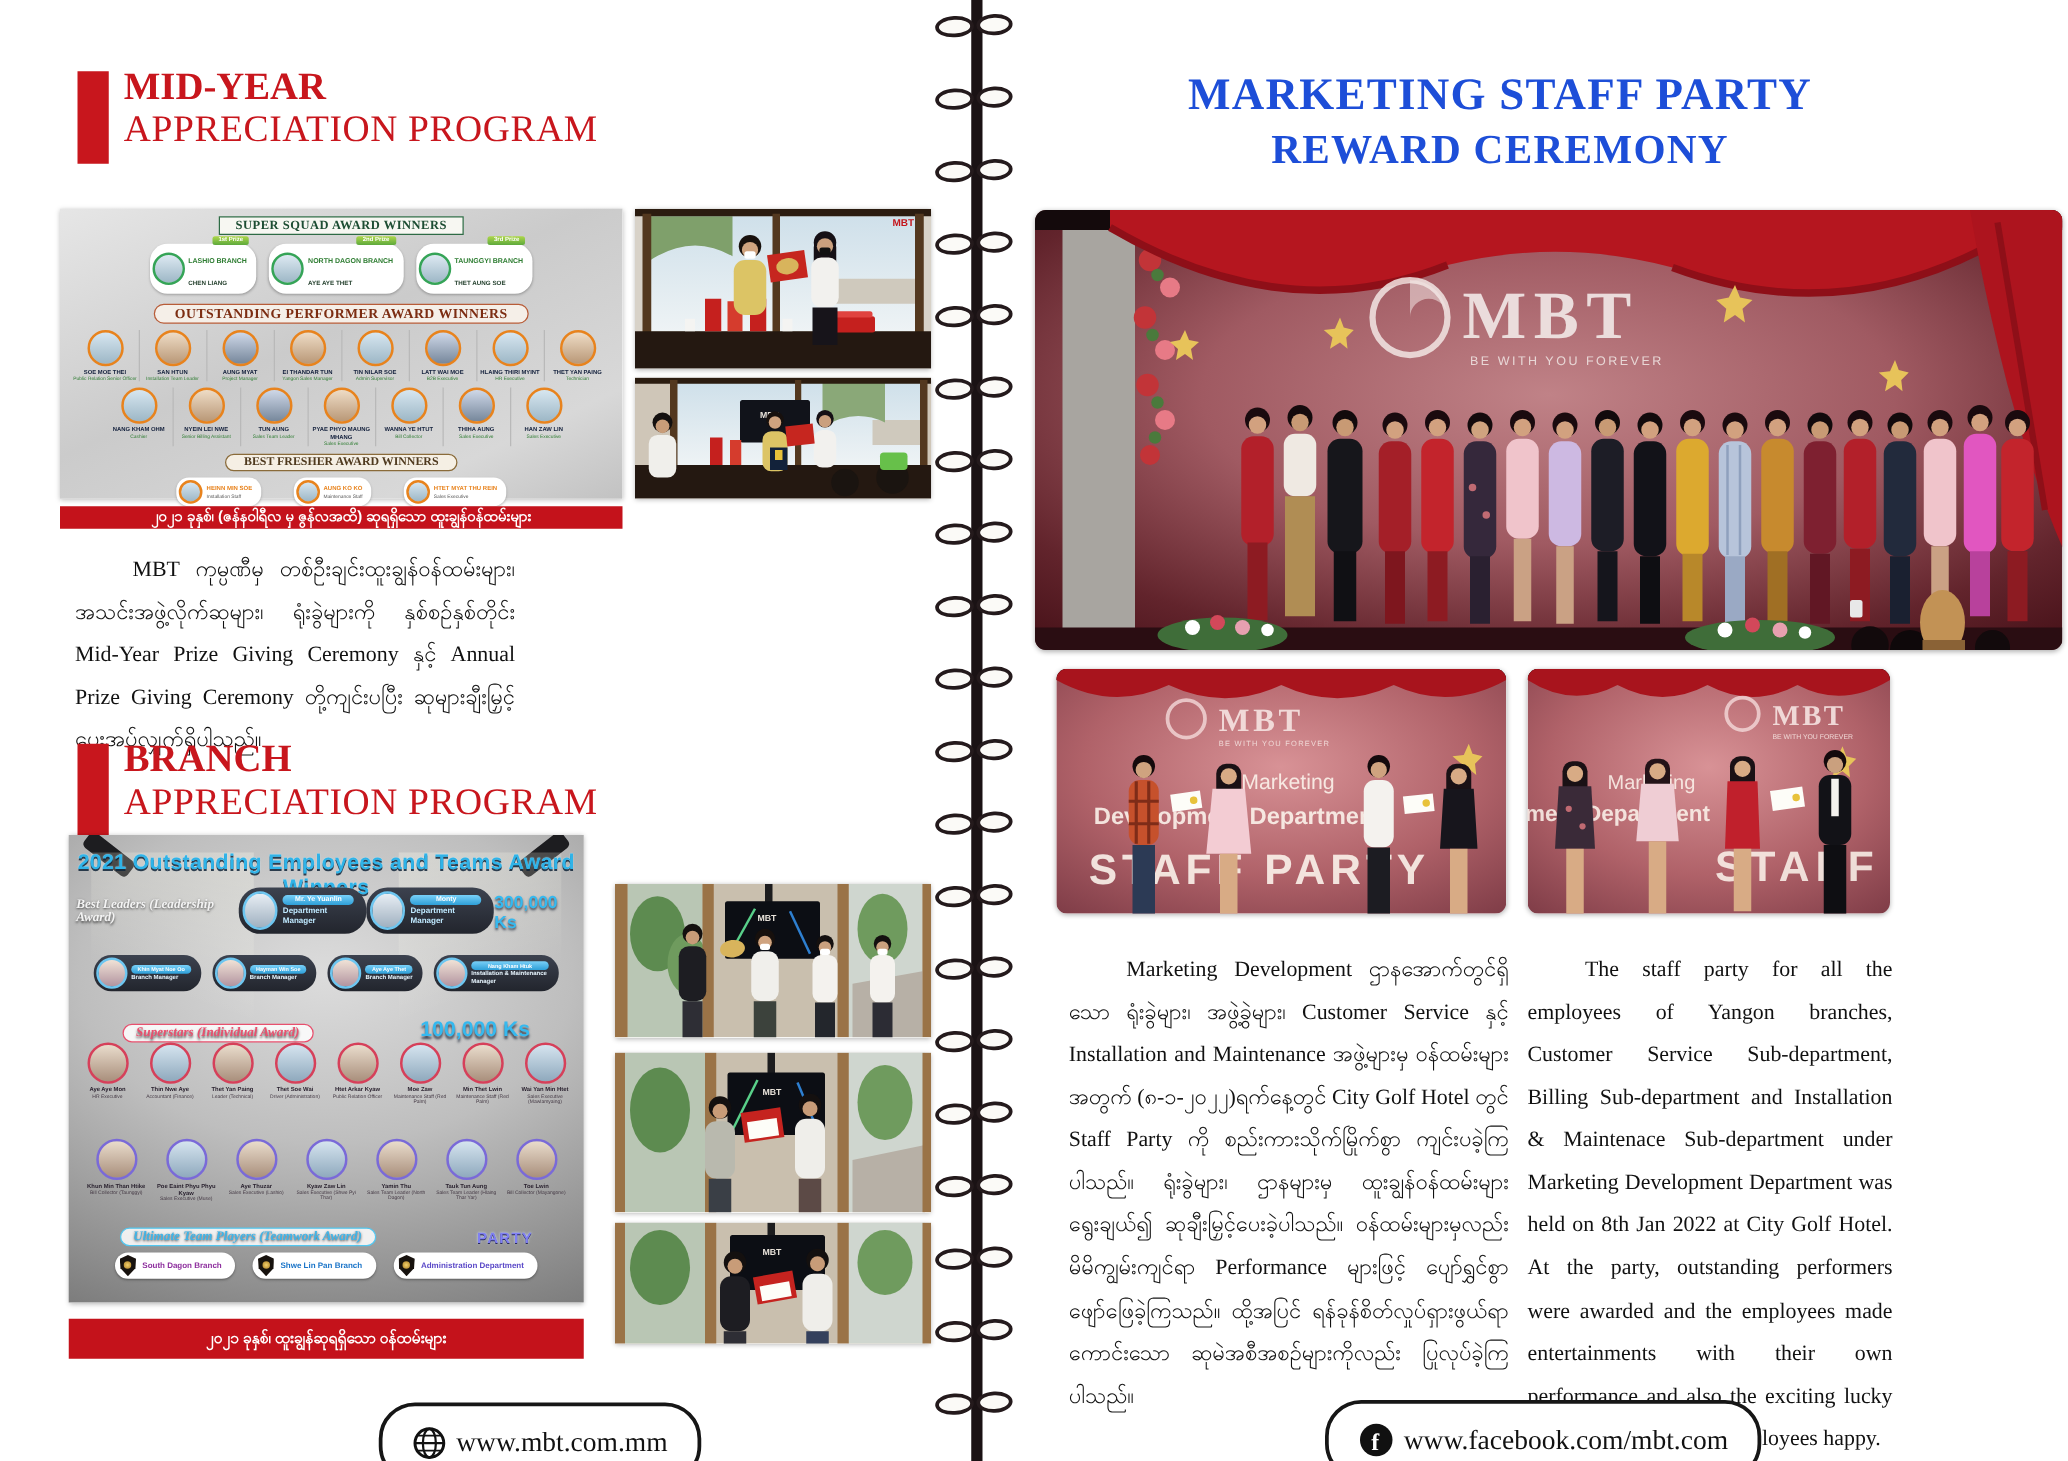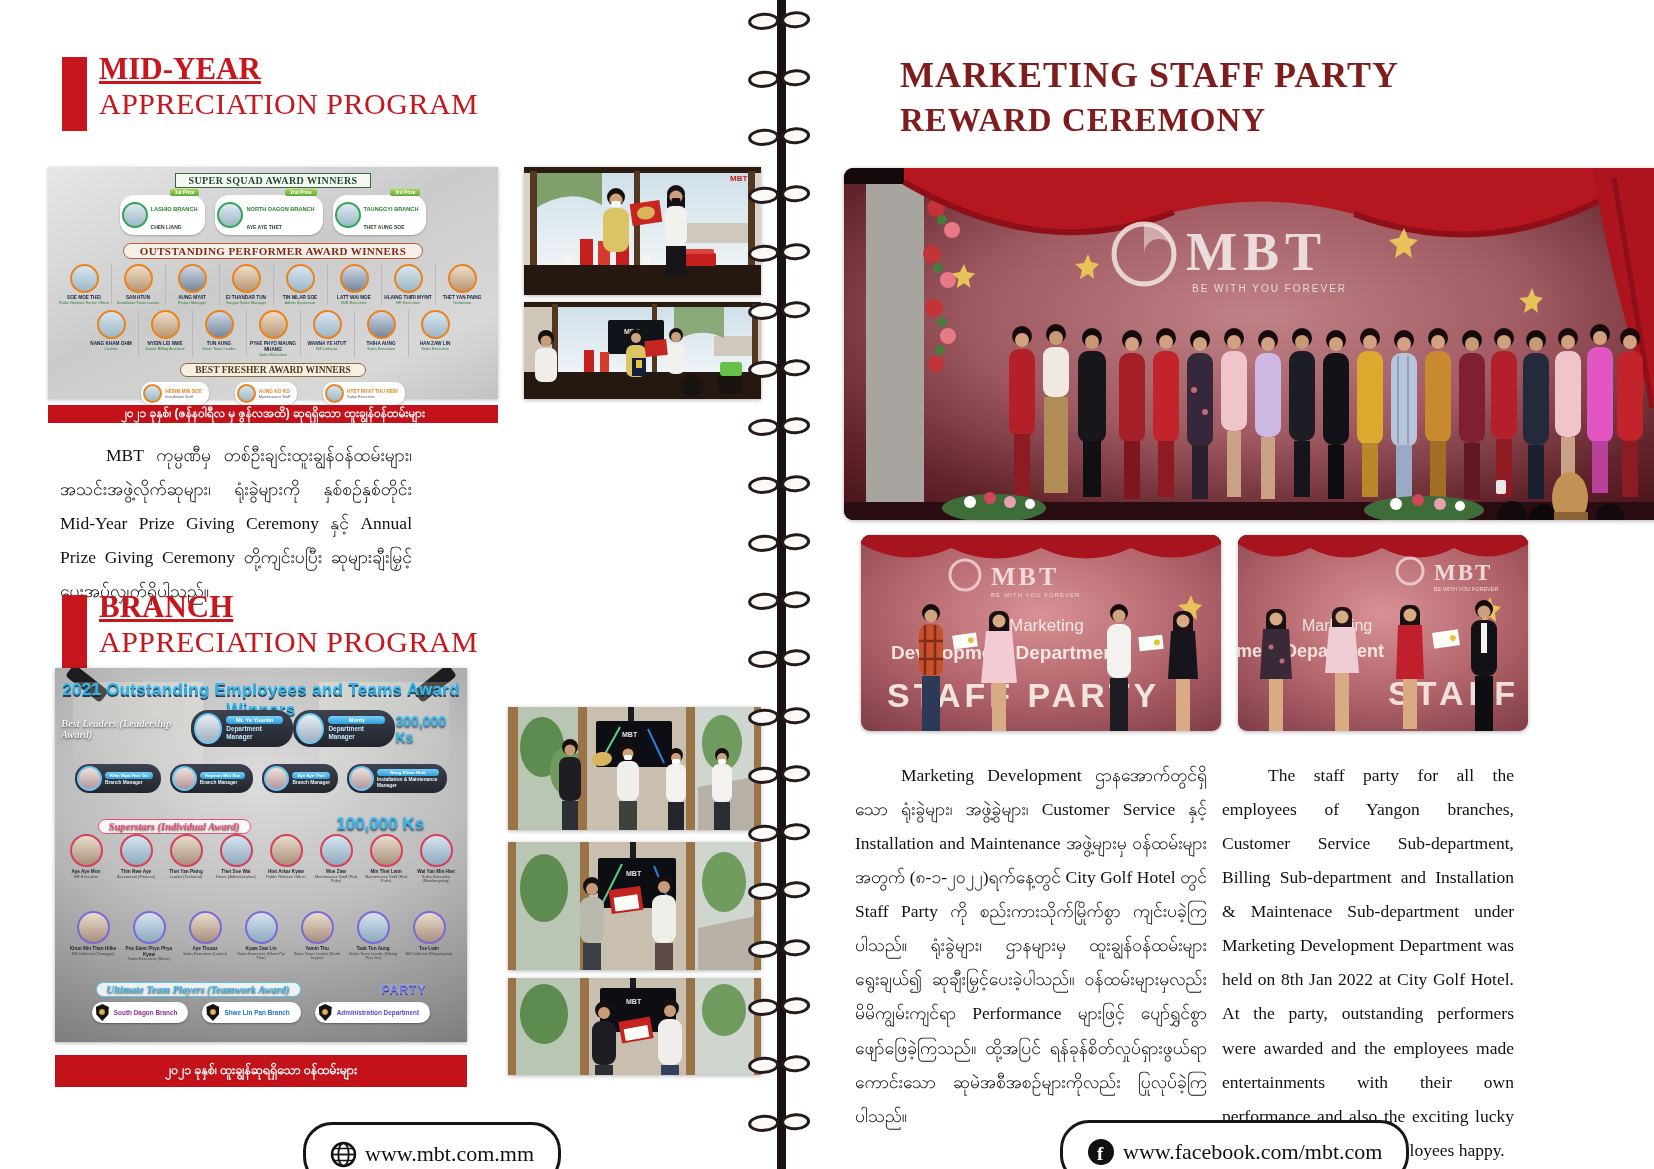--- a/index.html
+++ b/index.html
@@ -2,23 +2,23 @@
 <html><head>
 <meta charset="utf-8">
 <style>
   html,body{margin:0;padding:0;background:#fff;}
   #spread{position:relative;width:1654px;height:1169px;background:#fff;overflow:hidden;
           font-family:"Liberation Serif",serif;color:#1a1a1a;}
 
   
   .sec-title{position:absolute;color:#c8161d;line-height:1.12;}
   .sec-title .bar{position:absolute;left:0;top:5px;width:25px;height:74px;background:#c8161d;}
-  .sec-title .l1{font-weight:bold;font-size:31px;margin-left:37px;display:block;text-decoration:underline;}
+  .sec-title .l1{font-weight:bold;font-size:31px;margin-left:37px;display:block;}
   .sec-title .l2{font-size:30px;margin-left:37px;display:block;letter-spacing:.5px;}
-  .r-title{position:absolute;left:900px;top:52px;width:600px;text-align:left;color:#7f1d1d;
+  .r-title{position:absolute;left:900px;top:52px;width:600px;text-align:center;color:#1d4ed8;
            font-weight:bold;line-height:1.3;}
   .r-title .l1{font-size:36px;letter-spacing:1px;display:block;}
   .r-title .l2{font-size:33px;letter-spacing:1px;display:block;}
 
   
   .para{position:absolute;text-align:justify;text-indent:46px;font-size:17.5px;line-height:1.95;color:#111;}
 
   
   #poster1{position:absolute;left:48px;top:167px;width:450px;height:232px;
            background:linear-gradient(155deg,#e6e6e6 0%,#cbcbcb 45%,#d8d8d8 80%,#c2c2c2 100%);
@@ -105,21 +105,21 @@
   .shield{width:13px;height:17px;background:#17120e;clip-path:polygon(50% 0,100% 18%,96% 62%,50% 100%,4% 62%,0 18%);
           position:relative;}
   .shield::after{content:"";position:absolute;left:3.5px;top:5px;width:6px;height:6px;border-radius:50%;
           background:radial-gradient(#f2cf6b,#a87c24);}
   .tnm{font-size:6.4px;font-weight:bold;}
   .tb1 .tnm{color:#8e2f9e;}.tb2 .tnm{color:#1a74c8;}.tb3 .tnm{color:#5b49c8;}
   .p2-banner{position:absolute;left:55px;top:1055px;width:412px;height:32px;background:#c4121b;color:#fff;
              display:flex;align-items:center;justify-content:center;font-size:12.5px;font-weight:bold;}
 
   
-  .photo{position:absolute;overflow:hidden;box-shadow:0 1px 4px rgba(0,0,0,.3);margin-left:16px;}
+  .photo{position:absolute;overflow:hidden;box-shadow:0 1px 4px rgba(0,0,0,.3);}
   .photo svg{display:block;}
   .rounded{border-radius:9px;}
 
   
   #bind-bar{position:absolute;left:777px;top:0;width:9px;height:1169px;background:#1a1214;}
   .ring{position:absolute;left:748px;width:64px;height:17px;transform:rotate(-3deg);}
   .ring i{position:absolute;border:3px solid #241a1c;background:#fbfaf7;border-radius:50%;display:block;}
   .ring i.a{left:0;top:2px;width:25px;height:11px;}
   .ring i.b{left:33px;top:2px;width:23px;height:11px;}
 

